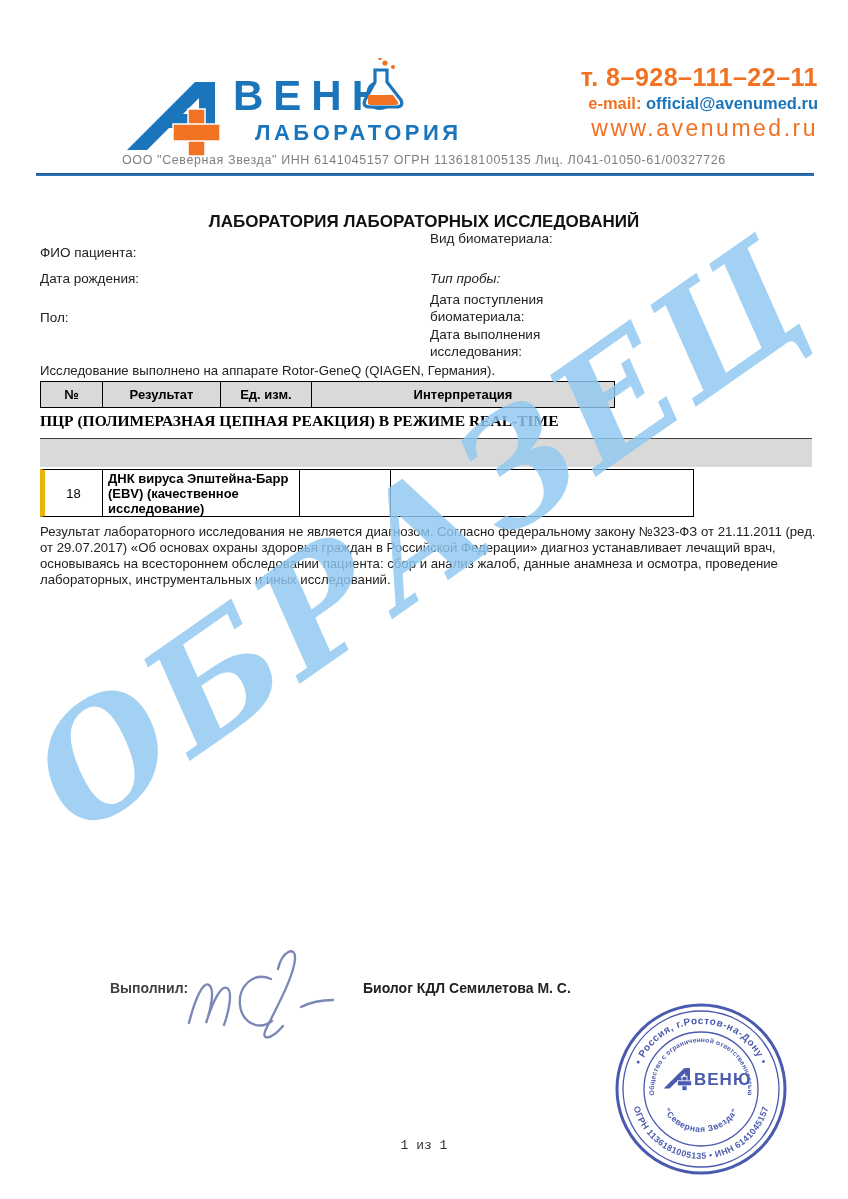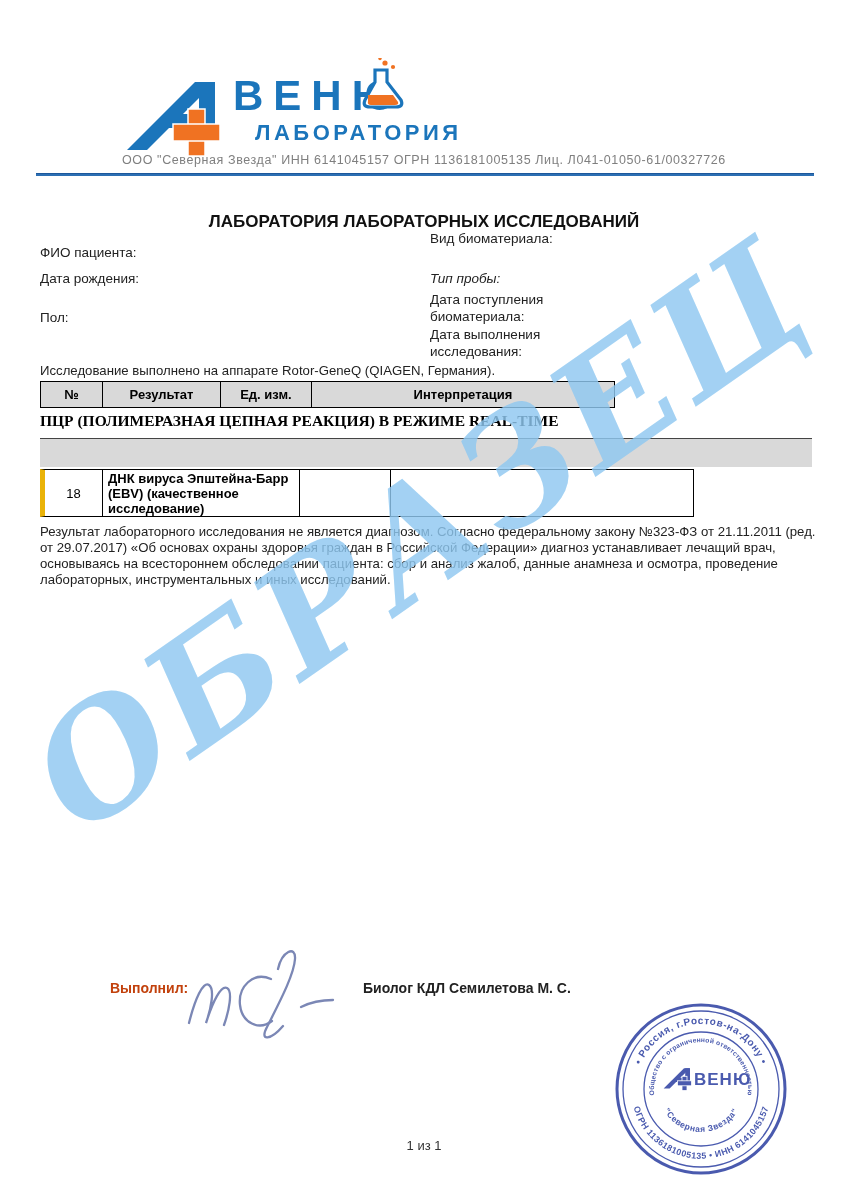--- a/index.html
+++ b/index.html
@@ -41,26 +41,26 @@
     display:flex; align-items:center; }
   .t-data .cell:first-child { border-left:5px solid #eab308; }
   .c0 { width:8.16%; } .c1 { width:25.52%; } .c2 { width:15.28%; }
   .c3 { width:11.79%; } .c4 { width:39.25%; }
   .cell-num { justify-content:center; }
   .cell-research { font-weight:bold; padding:17px 5px; line-height:15px; }
   .cell-result { padding-left:7px; }
   .disclaimer { position:absolute; left:40px; top:524px; width:776px;
     font-size:13.2px; line-height:15.9px; color:#222; }
   
-  .sig-label { position:absolute; left:110px; top:980px; font-size:14px; font-weight:bold; color:#c2410c; }
+  .sig-label { position:absolute; left:110px; top:980px; font-size:14px; font-weight:bold; color:#404040; }
   .sig-svg { position:absolute; left:183px; top:943px; width:170px; height:102px; }
   .signer { position:absolute; left:363px; top:980px; font-size:14px; font-weight:bold; color:#222; }
   
   .stamp-svg { position:absolute; left:611px; top:999px; width:180px; height:180px; opacity:.92; }
-  .page-num { position:absolute; left:0; right:0; top:1138px; text-align:center; font-size:13px; color:#333; }
+  .page-num { position:absolute; left:0; right:0; top:1138px; text-align:center; font-size:13px; color:#333;font-family:Liberation Mono, monospace; }
   
   .watermark { position:absolute; left:420px; top:535px; transform:translate(-50%,-50%) rotate(-35deg);
     font-family:"DejaVu Serif", serif; font-style:italic; font-weight:bold;
     font-size:150px; letter-spacing:6px; color:#8FC8F1; opacity:.82;
     white-space:nowrap; z-index:6; pointer-events:none; }
 </style>
 </head>
 <body>
 
 <div class="page">
@@ -80,20 +80,28 @@
     <g>
       <path d="M250,12 L250,24 L240,42 Q237,49 245,49 L271,49 Q279,49 276,42 L262,24 L262,12 Z" fill="#ffffff" stroke="#1B75BB" stroke-width="3.2"></path>
       <path d="M243,37 L268,37 L273,44 Q274,47 270,47 L246,47 Q242,47 243,43 Z" fill="#F07222"></path>
       <circle cx="260" cy="5" r="2.6" fill="#F07222"></circle>
       <circle cx="268" cy="9" r="2.1" fill="#F07222"></circle>
       <circle cx="255" cy="0.5" r="1.7" fill="#F07222"></circle>
     </g>
     <text x="130" y="82" font-size="22" font-weight="bold" letter-spacing="3.5" fill="#1B75BB">ЛАБОРАТОРИЯ</text>
   </svg>
 
+  <div class="contact">
+    <div class="phone">т. 8–928–111–22–11</div>
+    <div class="email-line">
+      <span class="lbl">e-mail:</span>
+      <span class="val">official@avenumed.ru</span>
+    </div>
+    <div class="site">www.avenumed.ru</div>
+  </div>
 
   <div class="company-line">ООО "Северная Звезда" ИНН 6141045157 ОГРН 1136181005135 Лиц. Л041-01050-61/00327726</div>
   <div class="header-rule"></div>
 
   <div class="doc-title">ЛАБОРАТОРИЯ ЛАБОРАТОРНЫХ ИССЛЕДОВАНИЙ</div>
 
   <div class="field" style="left:40px; top:245px;text-align:center;">ФИО пациента:</div>
   <div class="field" style="left:40px; top:271px;">Дата рождения:</div>
   <div class="field" style="left:40px; top:302px;margin-top:8px;">Пол:</div>
   <div class="field" style="left:430px; top:231px;text-align:center;">Вид биоматериала:</div>

